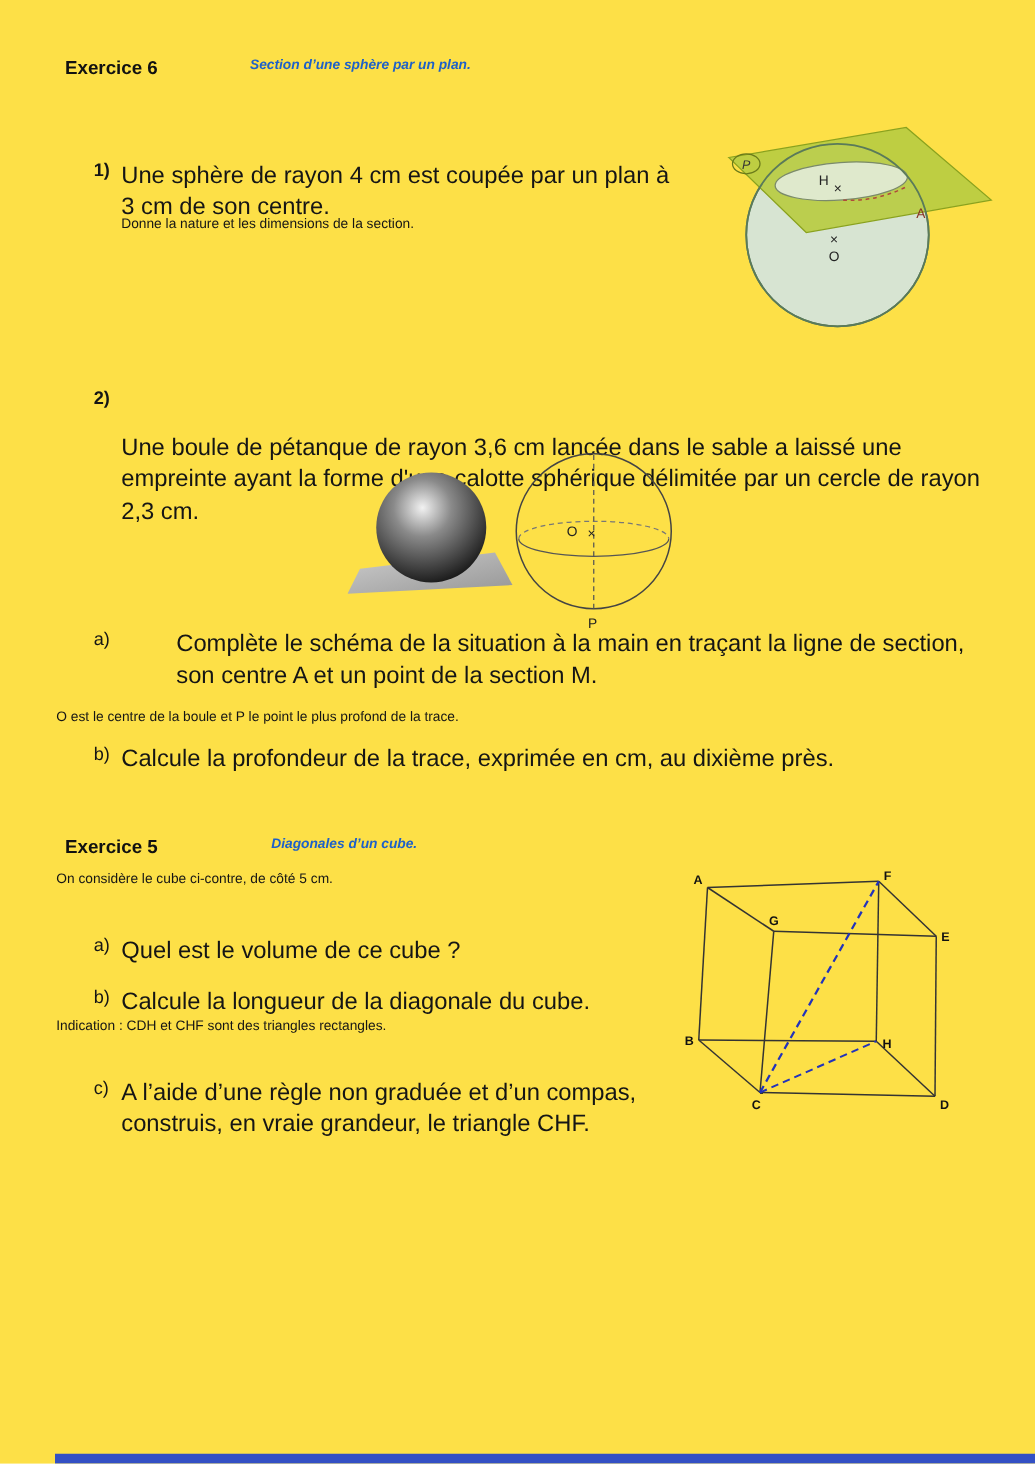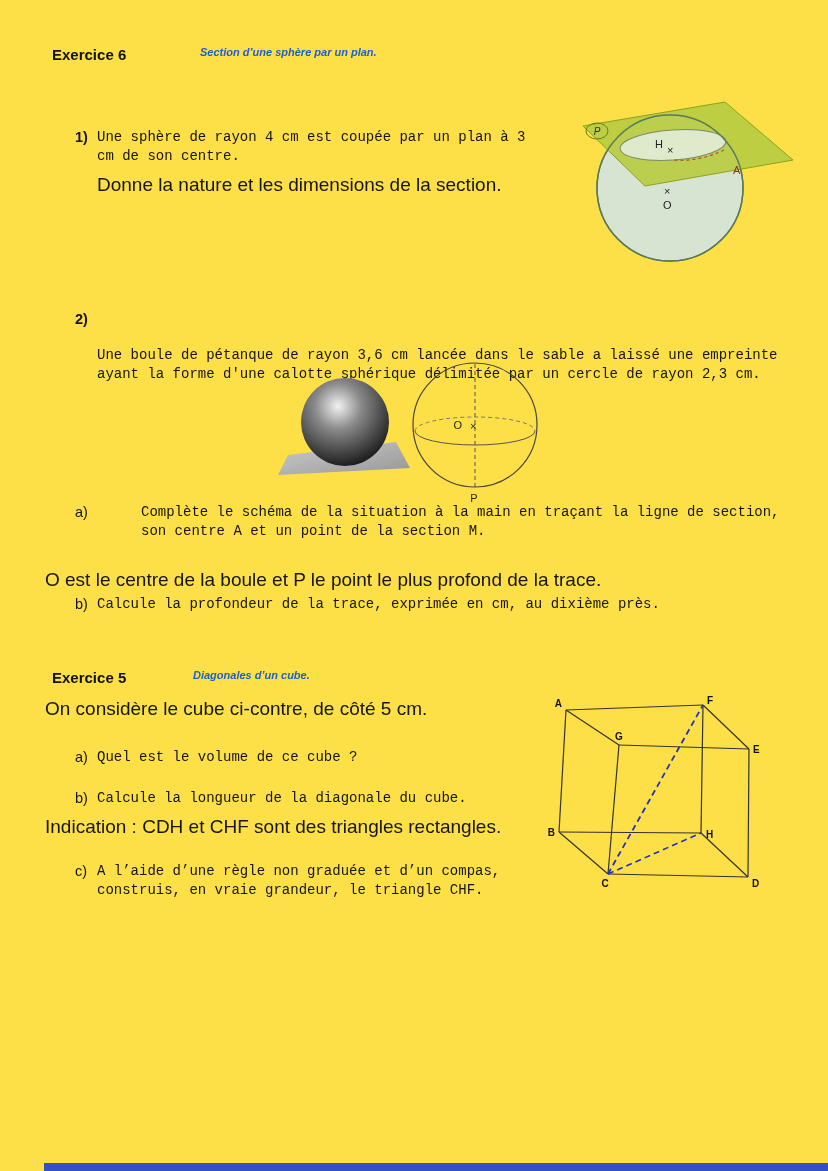--- a/index.html
+++ b/index.html
@@ -1,26 +1,26 @@
 <!DOCTYPE html>
 <html><head>
 <meta charset="utf-8">
 <style>
   * { margin:0; padding:0; box-sizing:border-box; }
   html,body { background:#ffffff; }
   body { font-family:"Liberation Sans", sans-serif; color:#151515; }
   .page { position:relative; width:828px; height:1171px; margin:0 auto; background:#fde047; overflow:hidden; }
   .abs { position:absolute; }
-  .txt { font-size:19px; line-height:1.34; color:#151515; }
+  .txt { font-size:11px; line-height:1.34; color:#151515; }
   .b { font-weight:bold; }
   .ex-label { font-size:15px; font-weight:bold; color:#111; }
   .ex-title { font-size:11px; font-weight:bold; font-style:italic; color:#1d60c9; }
   .q { position:absolute; display:flex; }
   .q .qnum { flex:0 0 22px; font-size:14.5px; line-height:1.34; }
-  .q .qtext { font-size:14px; line-height:1.34;font-family:Liberation Mono, monospace; }
+  .q .qtext { font-size:19px; line-height:1.34; }
   .bottom-bar { position:absolute; left:44px; right:0; bottom:0; height:8px; background:#3350c4; }
   svg text { font-family:"Liberation Sans", sans-serif; }
 </style>
 </head>
 <body>
 
 <div class="page">
 
   <div class="abs ex-label" style="left:52px; top:46px;">Exercice 6</div>
   <div class="abs ex-title" style="left:200px; top:46px;">Section d’une sphère par un plan.</div>
@@ -80,21 +80,21 @@
   </div>
 
   <div class="abs txt" style="left:45px; top:567px; width:700px;">O est le centre de la boule et P le point le plus profond de la trace.</div>
 
   <div class="q" style="left:75px; top:595px; width:700px;">
     <span class="qnum">b)</span>
     <span class="qtext" style="width:670px;">Calcule la profondeur de la trace, exprimée en cm, au dixième près.</span>
   </div>
 
   <div class="abs ex-label" style="left:52px; top:669px;">Exercice 5</div>
-  <div class="abs ex-title" style="left:193px; top:669px;">Diagonales d’un cube.</div>
+  <div class="abs ex-title" style="left:217px; top:669px;">Diagonales d’un cube.</div>
 
   <div class="abs txt" style="left:45px; top:696px; width:500px;">On considère le cube ci-contre, de côté 5 cm.</div>
 
   <div class="q" style="left:75px; top:748px; width:470px;">
     <span class="qnum">a)</span>
     <span class="qtext" style="width:440px;">Quel est le volume de ce cube ?</span>
   </div>
 
   <div class="q" style="left:75px; top:789px; width:470px;">
     <span class="qnum">b)</span>

